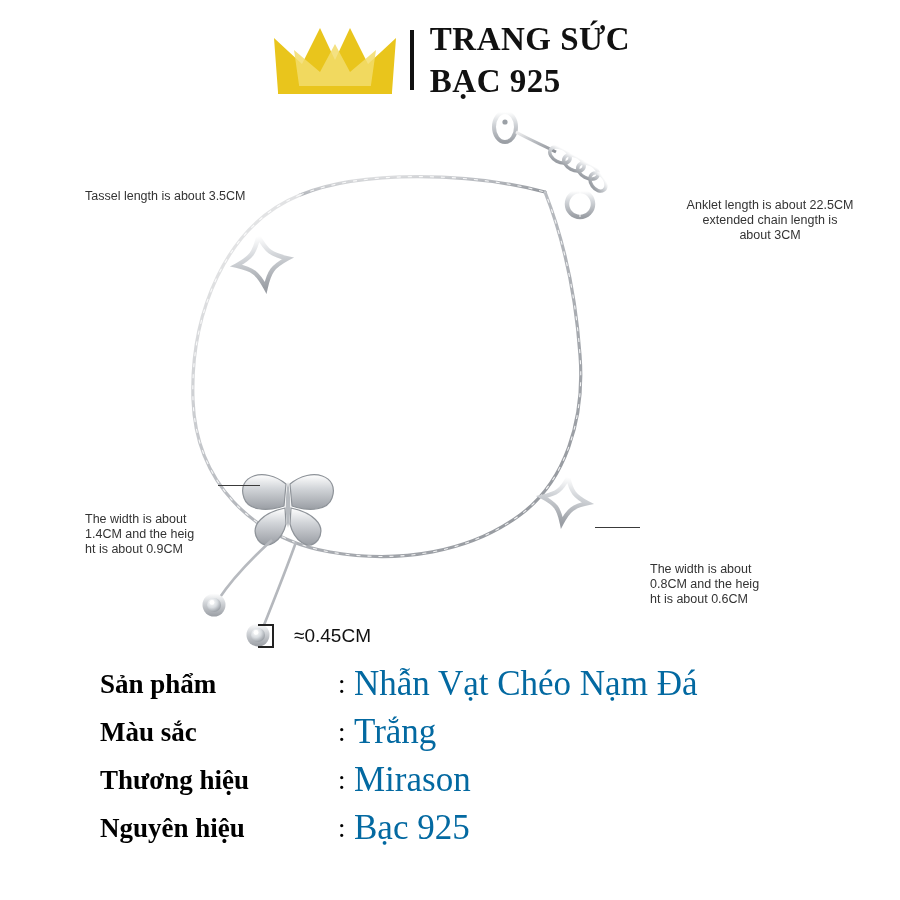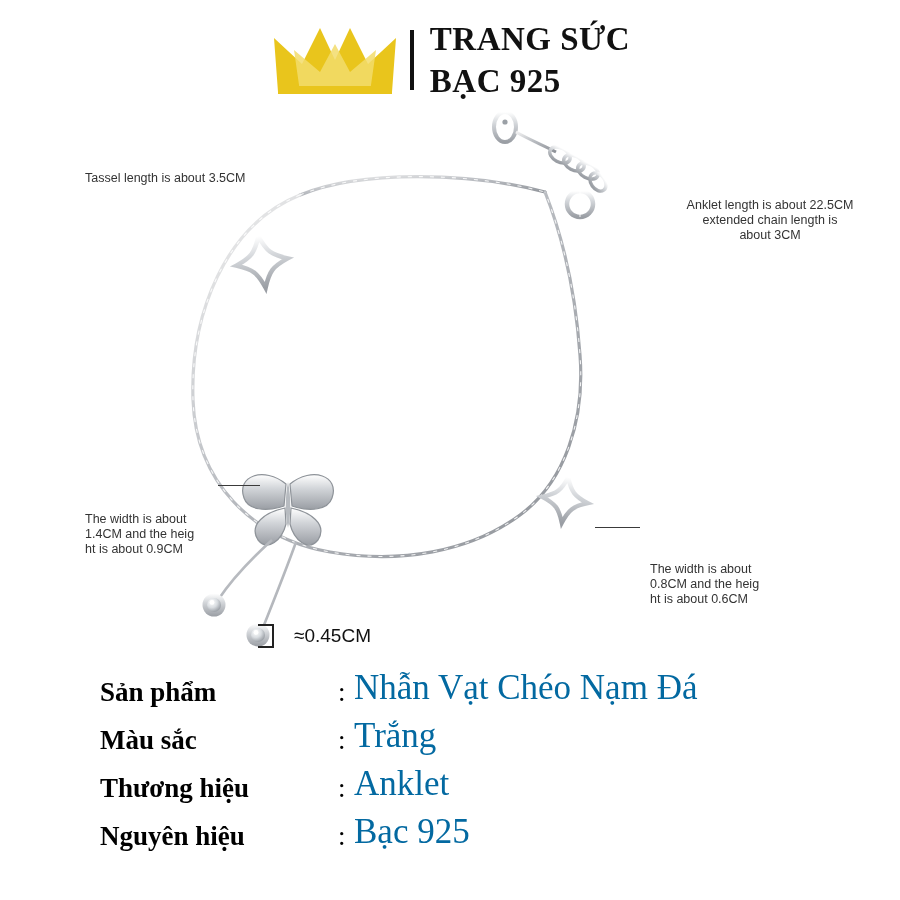--- a/index.html
+++ b/index.html
@@ -69,21 +69,21 @@
   }
 
   .callout {
     position: absolute;
     font-size: 12.5px;
     line-height: 15px;
     color: #333;
     font-family: "Liberation Sans", sans-serif;
     white-space: pre-line;
   }
-  #callout-tassel   { left: 85px;  top: 71px;  width: 220px; }
+  #callout-tassel   { left: 85px;  top: 89px;  width: 220px; }
   #callout-anklet   { left: 660px; top: 98px;  width: 220px; text-align: center; }
   #callout-bfly     { left: 85px;  top: 412px; width: 180px; }
   #callout-star     { left: 650px; top: 462px; width: 180px; }
 
   .lead-line {
     position: absolute;
     height: 1px;
     background: #3a3a3a;
   }
   #lead-left  { left: 218px; top: 385px; width: 42px; }
@@ -113,21 +113,21 @@
   
   .spec-table {
     position: absolute;
     left: 100px;
     top: 660px;
     width: 720px;
     font-family: "Liberation Serif", serif;
   }
   .spec-row {
     display: flex;
-    align-items: flex-end;
+    align-items: center;
     height: 48px;
   }
   .spec-label {
     width: 238px;
     font-size: 27px;
     font-weight: bold;
     color: #000;
   }
   .spec-value {
     font-size: 35px;
@@ -271,21 +271,21 @@
 
   <div class="spec-row">
     <span class="spec-label">Màu sắc</span>
     <span class="spec-colon">:</span>
     <span class="spec-value">Trắng</span>
   </div>
 
   <div class="spec-row">
     <span class="spec-label">Thương hiệu</span>
     <span class="spec-colon">:</span>
-    <span class="spec-value">Anklet</span>
+    <span class="spec-value">Mirason</span>
   </div>
 
   <div class="spec-row">
     <span class="spec-label">Nguyên hiệu</span>
     <span class="spec-colon">:</span>
     <span class="spec-value">Bạc 925</span>
   </div>
 </div>
 
 </body></html>

